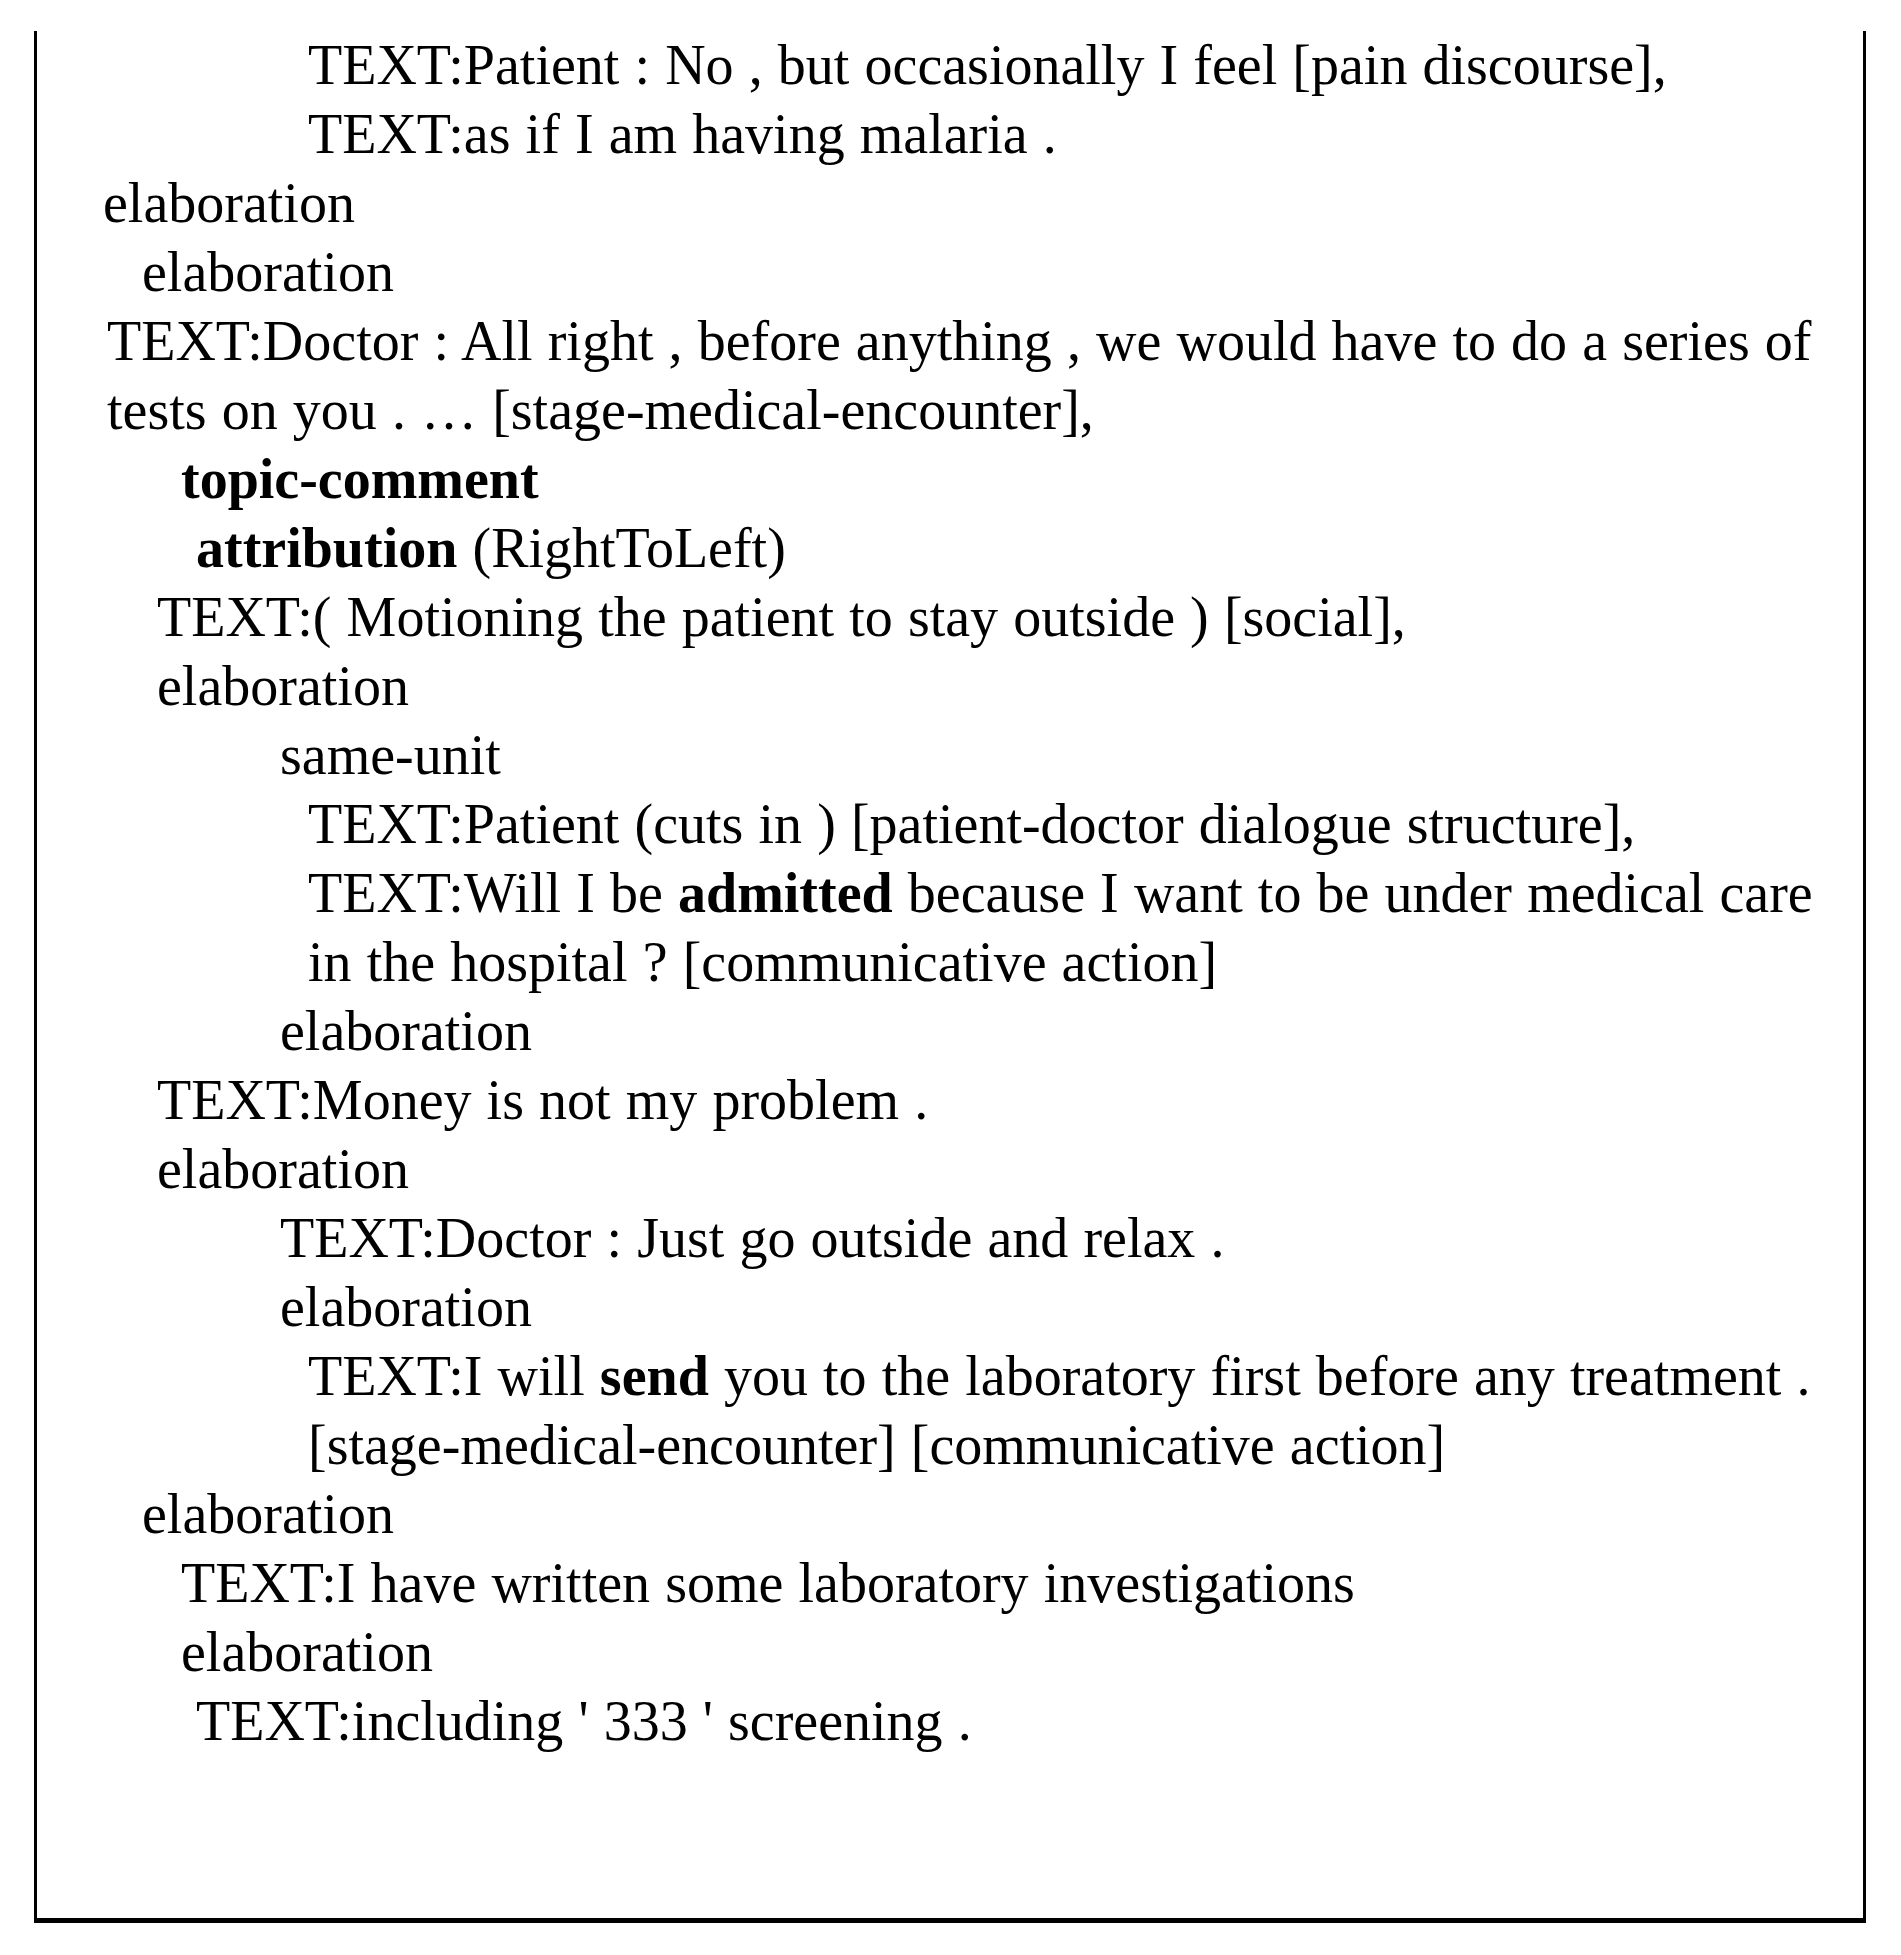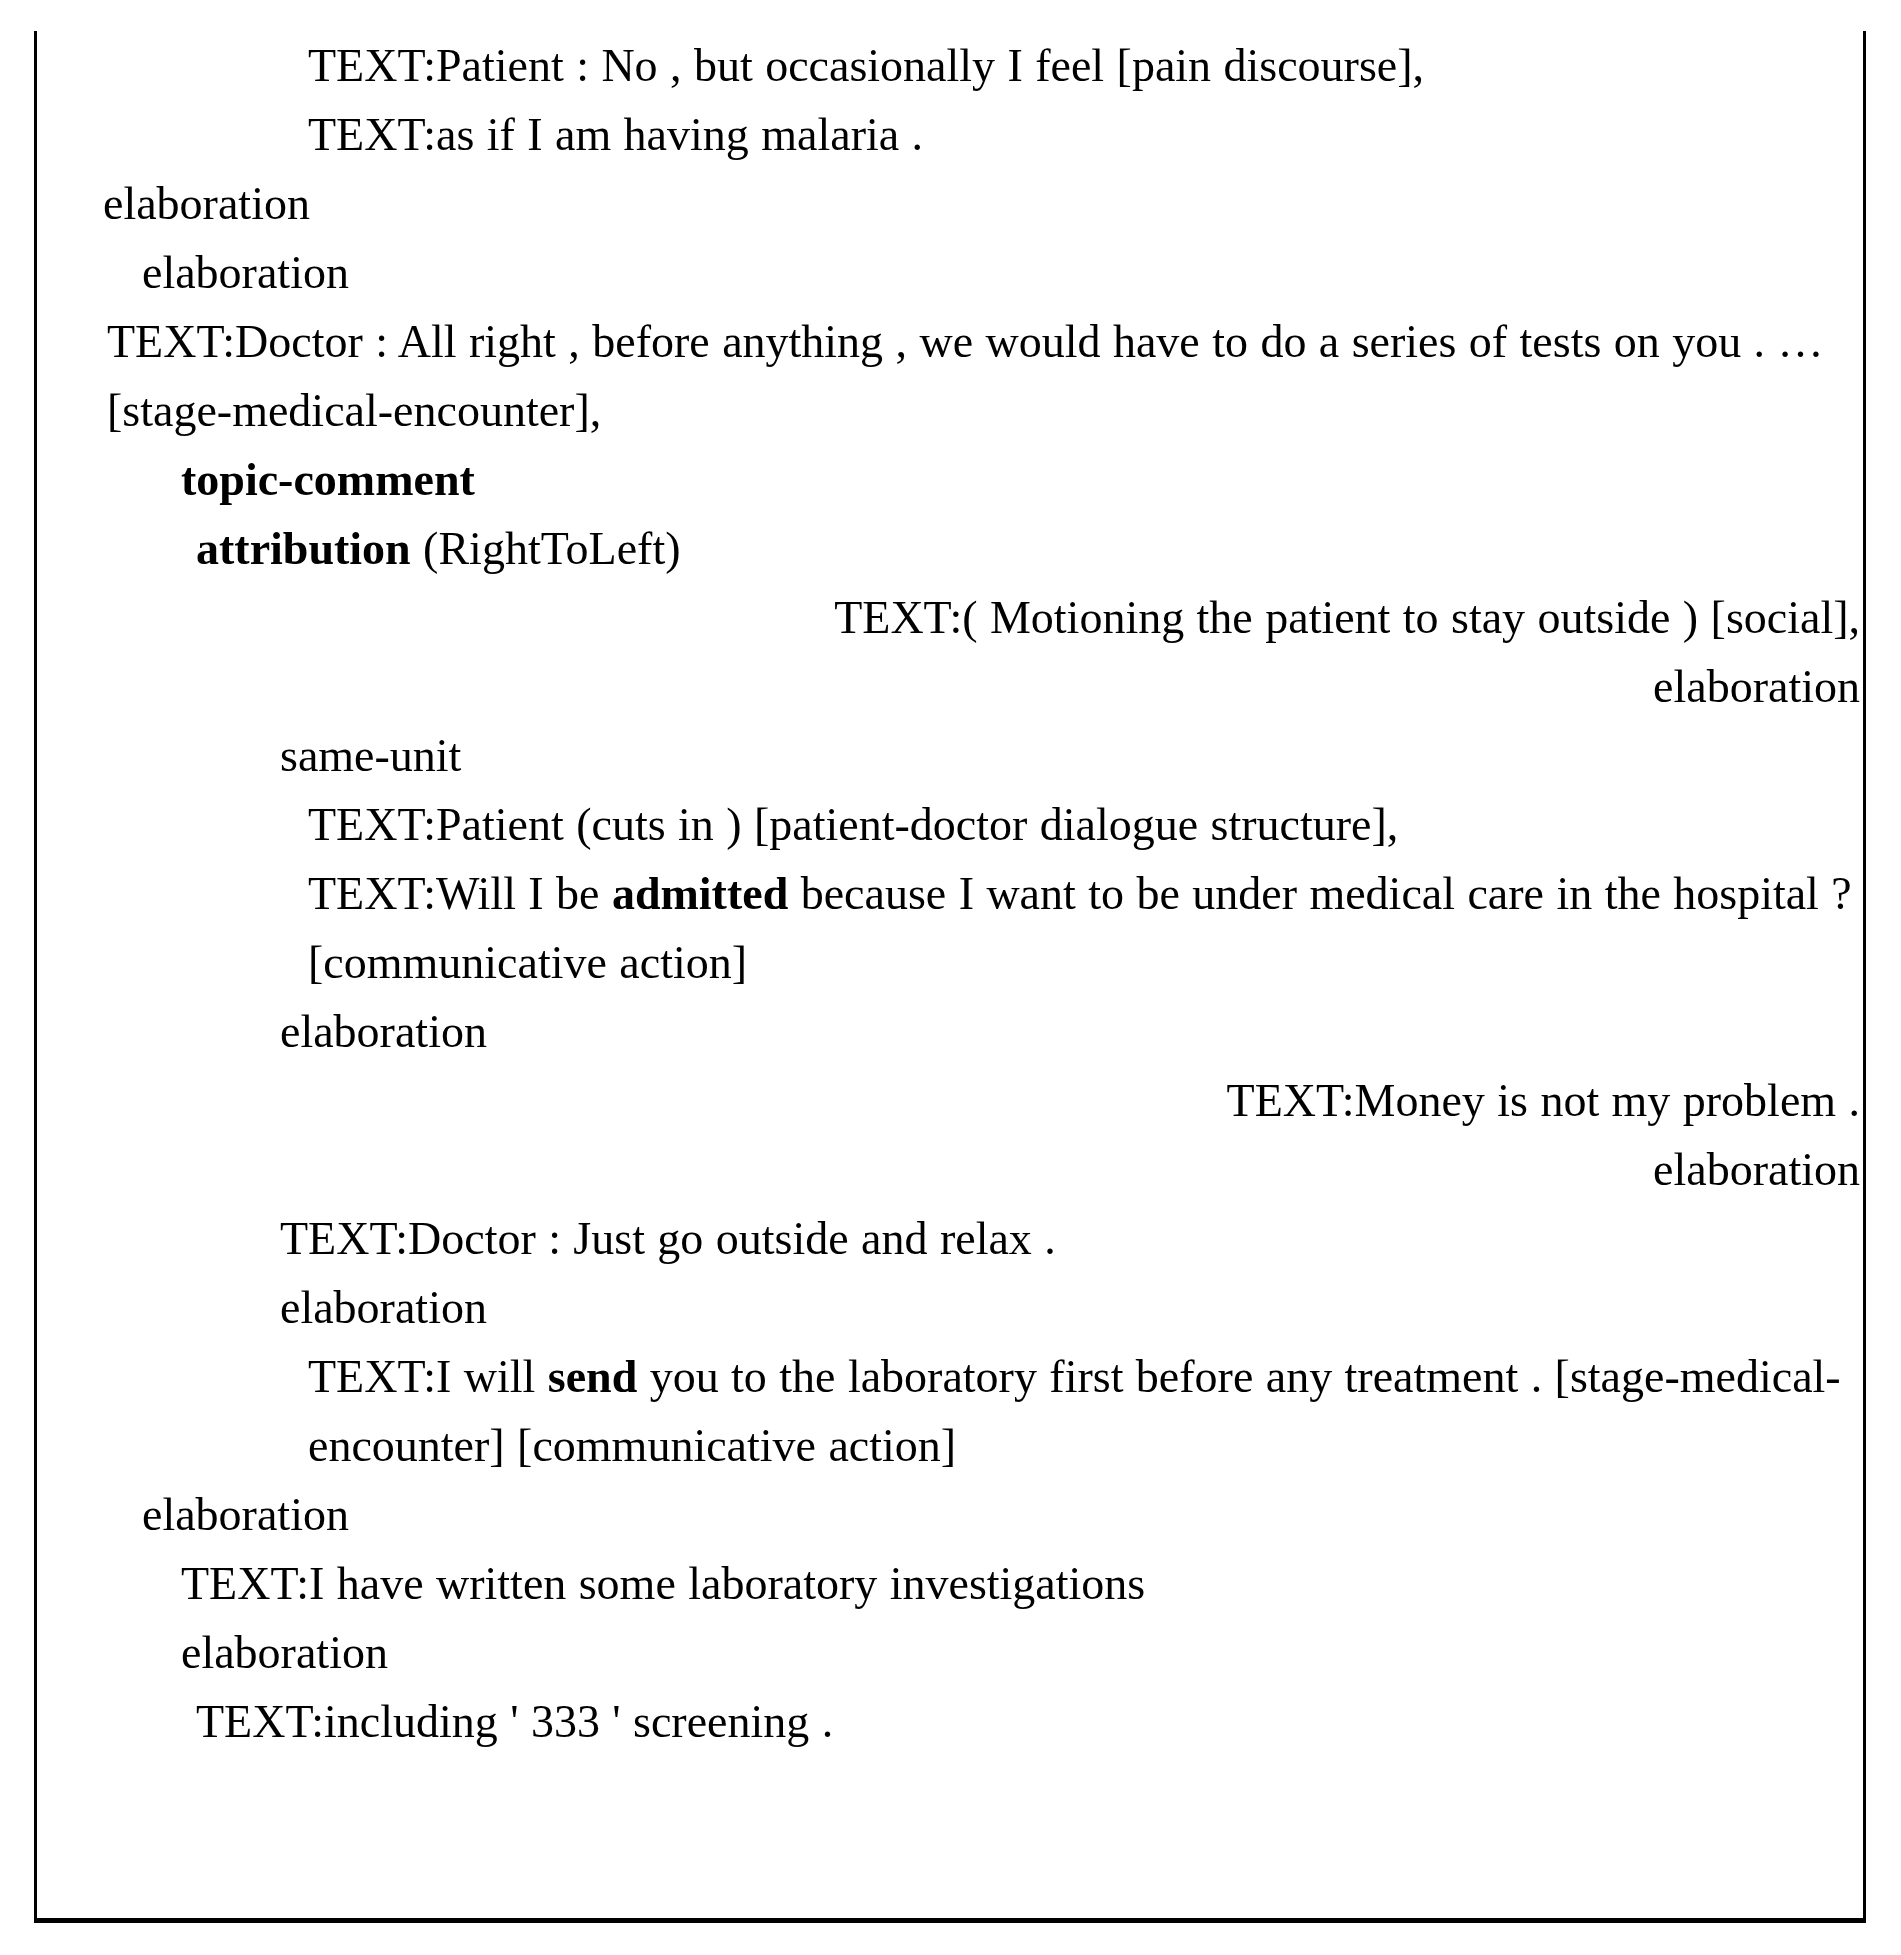--- a/index.html
+++ b/index.html
@@ -34,33 +34,33 @@
   }
   #tree {
     position: absolute;
     left: 0;
     top: 0;
     width: 100%;
     padding: 0;
     box-sizing: border-box;
   }
   .node {
-    font-size: 46px;
+    font-size: 56px;
     line-height: 69px;
     white-space: normal;
     text-indent: 0;
     margin: 0;
     padding: 0 3px 0 0;
     word-spacing: 0.02em;
   }
   .lvl1  { padding-left: 66px; }
   .lvl2  { padding-left: 105px; }
   .lvl3  { padding-left: 144px; }
   .lvl4  { padding-left: 159px; }
-  .lvl5  { padding-left: 82px; text-align: right; }
+  .lvl5  { padding-left: 120px; }
   .lvl6  { padding-left: 234px; margin-left: 9px; }
   .lvl7  { padding-left: 271px; }
   .rel {
     font-weight: bold;
   }
   .em {
     font-weight: bold;
   }
 </style>
 </head>

